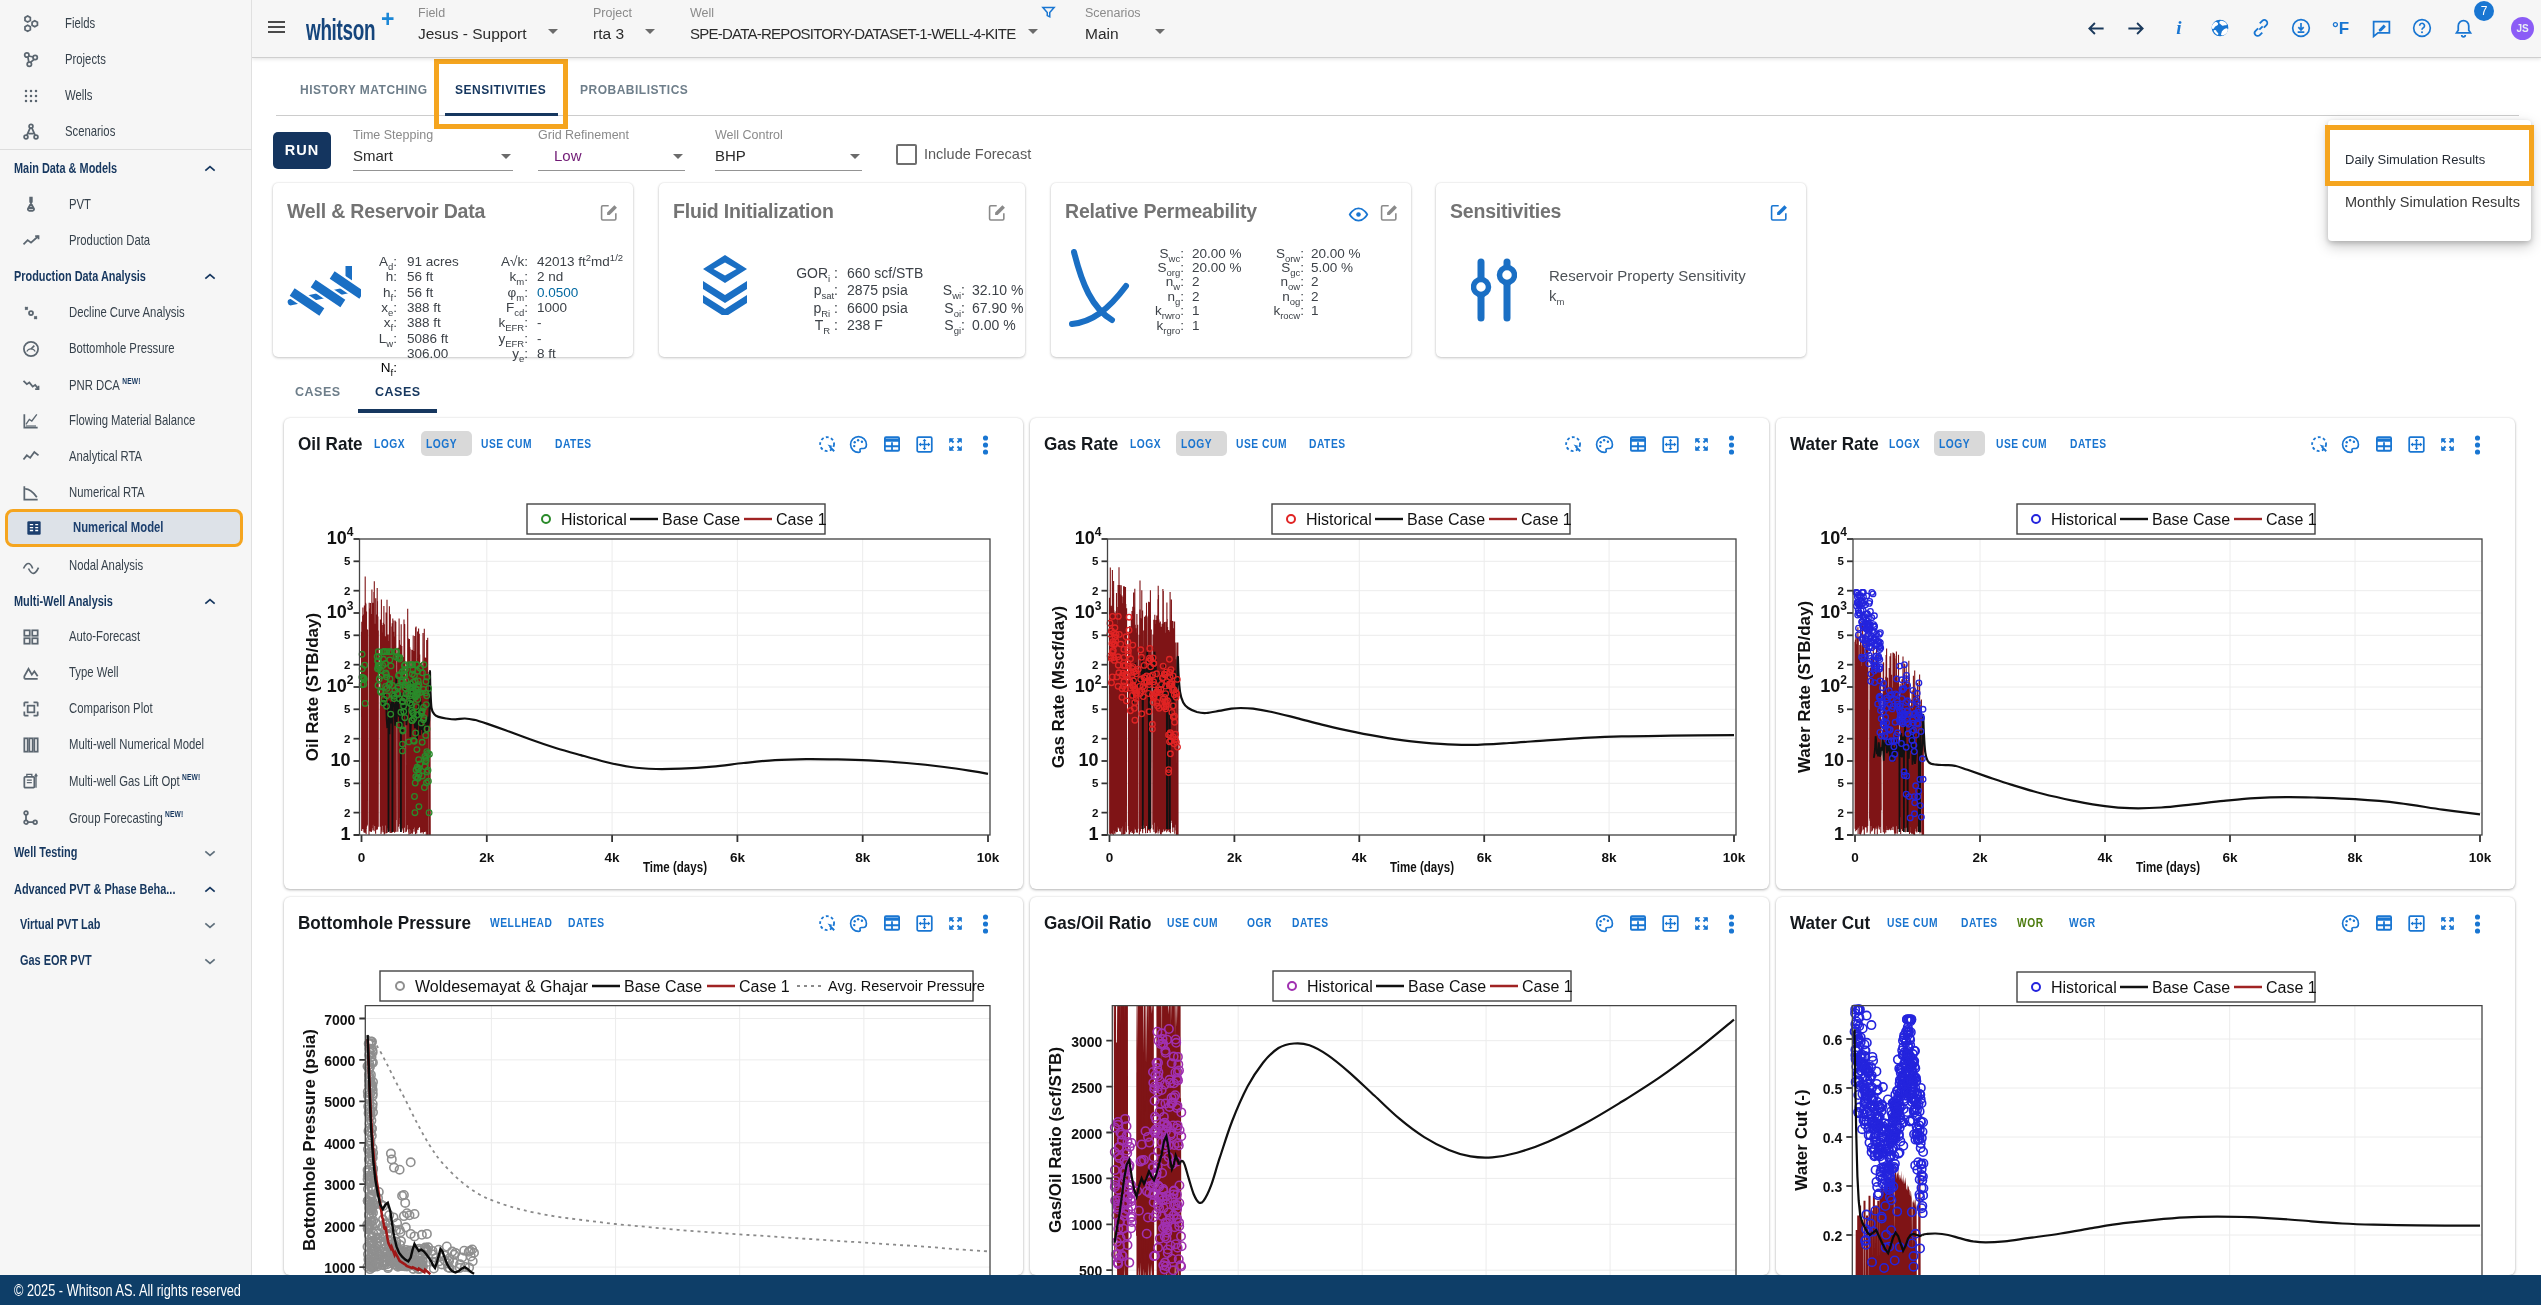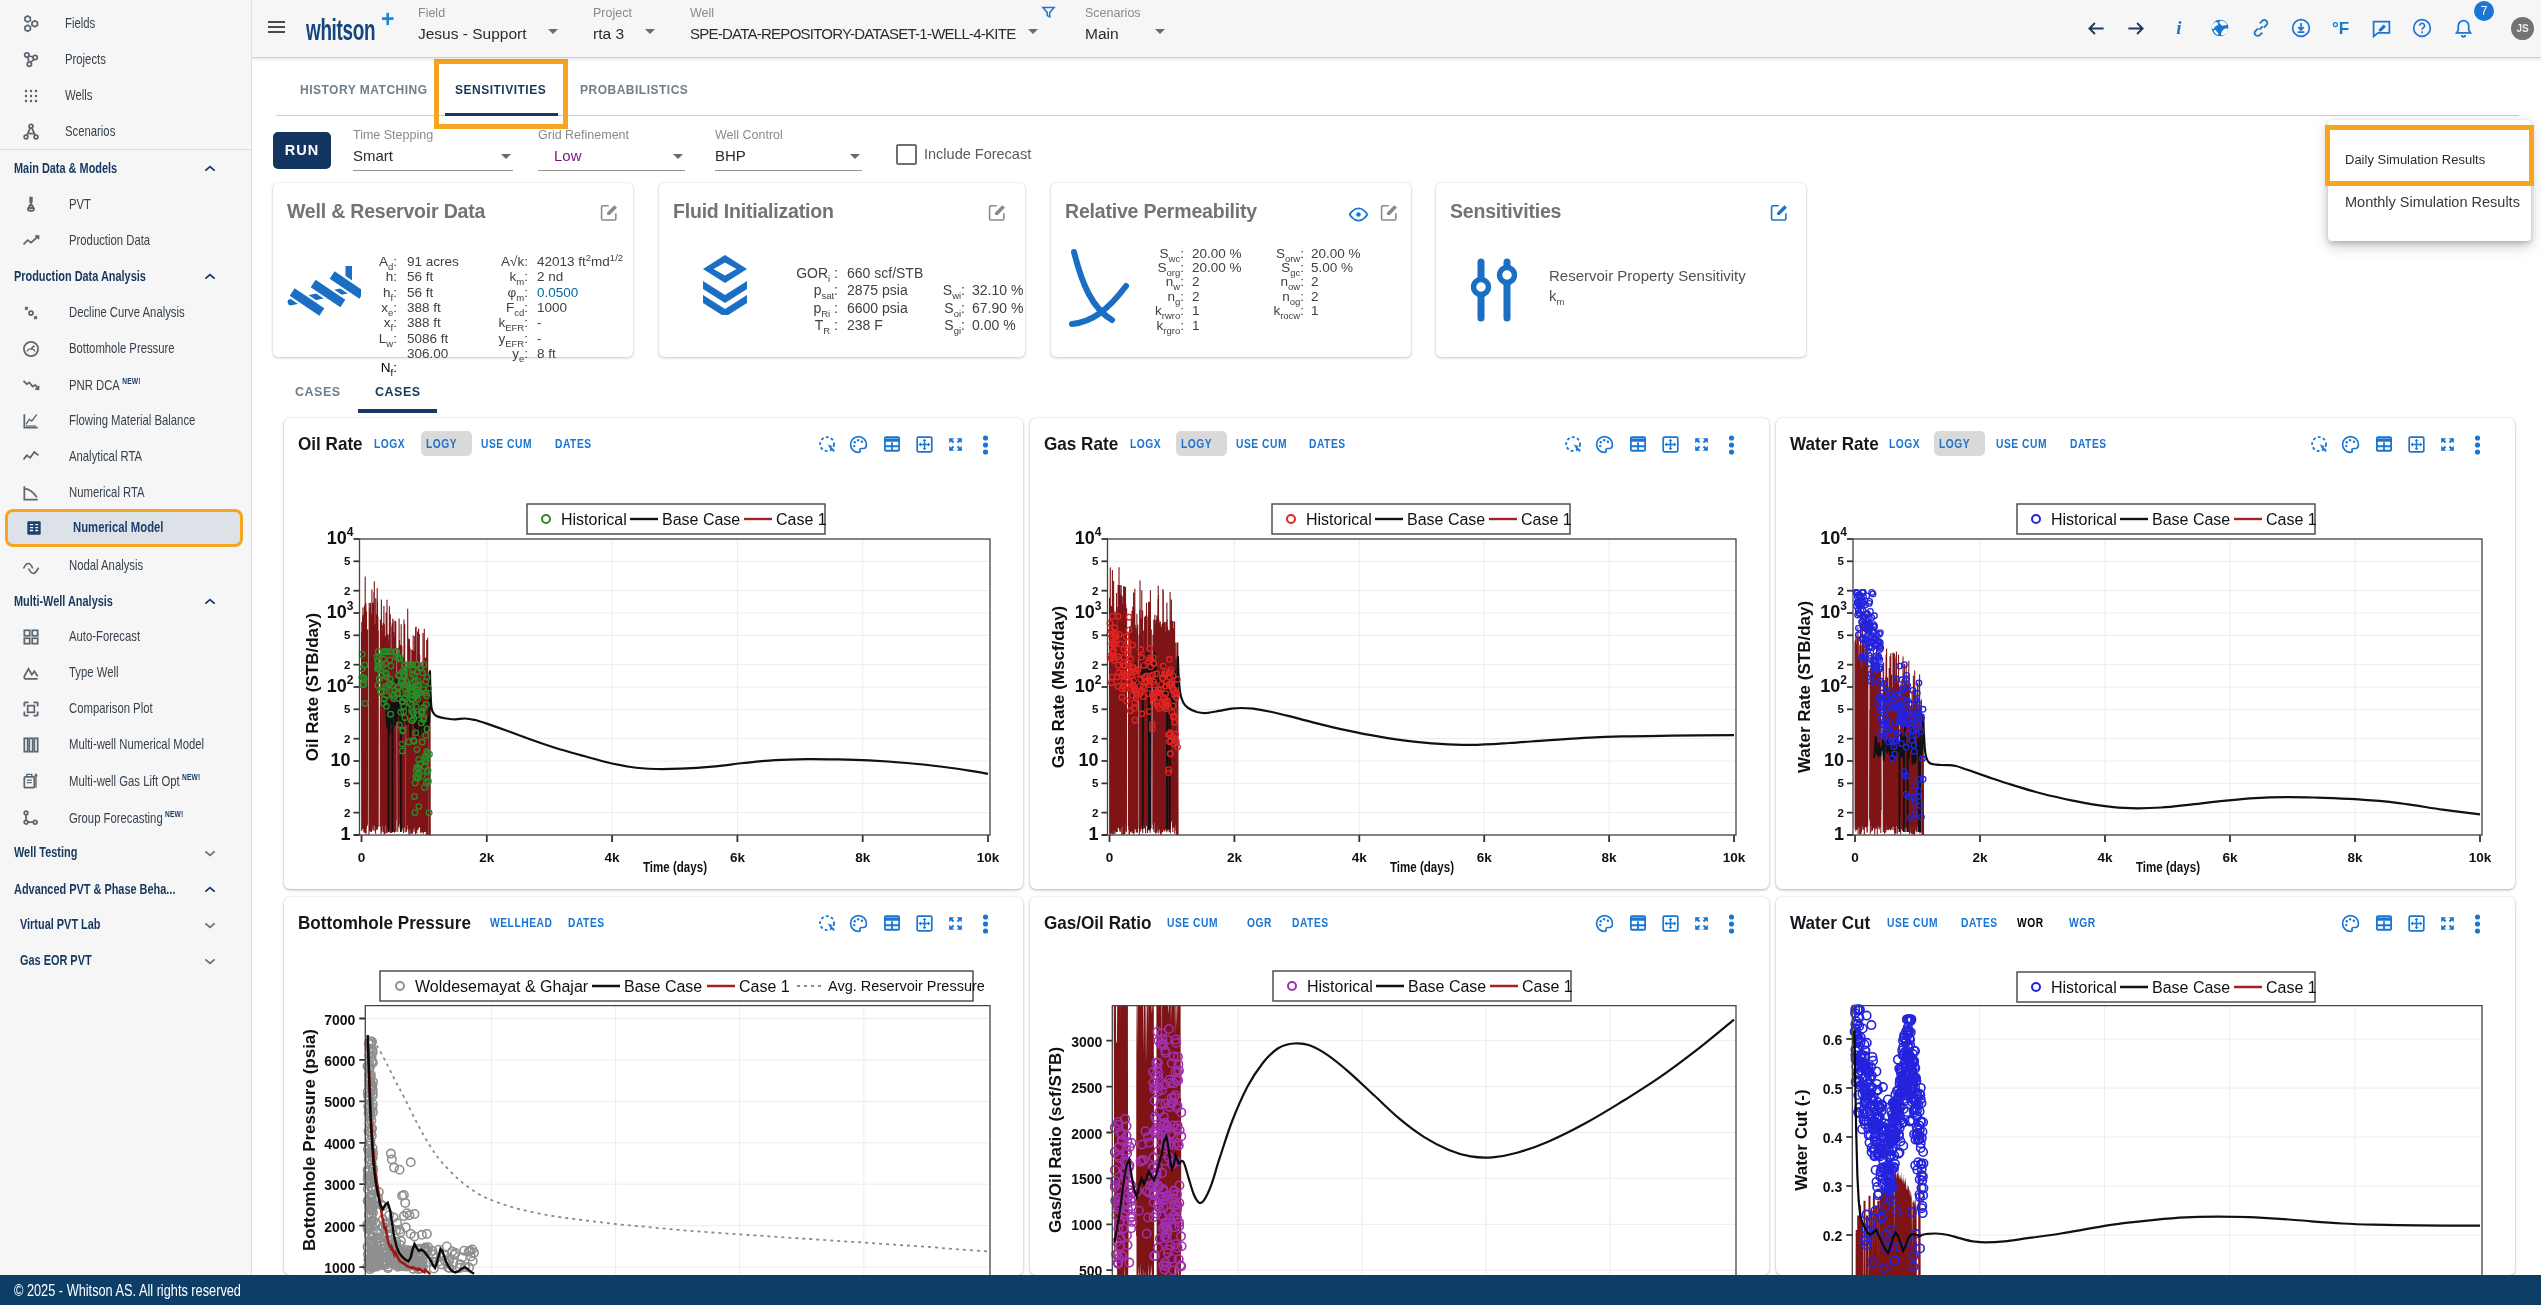--- a/index.html
+++ b/index.html
@@ -285,21 +285,21 @@
     <div style="position:absolute;left:2160px;top:18px"><svg width="20" height="20" viewBox="0 0 24 24">
         <circle cx="12" cy="12" r="10" fill="none" stroke="#1976d2" stroke-width="2"></circle>
         <path d="M9.2 9.2a2.9 2.9 0 115 2c-.9.9-2.2 1.3-2.2 2.8" fill="none" stroke="#1976d2" stroke-width="2"></path>
         <circle cx="12" cy="17.2" r="1.2" fill="#1976d2"></circle>
       </svg></div>
     <div style="position:absolute;left:2201px;top:18px"><svg width="21" height="21" viewBox="0 0 24 24">
         <path d="M12 3a6 6 0 00-6 6v5l-2 3h16l-2-3V9a6 6 0 00-6-6z" fill="none" stroke="#1976d2" stroke-width="2"></path>
         <path d="M10 19.5a2 2 0 004 0" fill="none" stroke="#1976d2" stroke-width="2"></path>
       </svg></div>
     <div style="position:absolute;left:2222px;top:1px;width:20px;height:20px;border-radius:50%;background:#1976d2;color:#fff;font-size:12px;text-align:center;line-height:20px">7</div>
-    <div style="position:absolute;left:2259px;top:17px;width:23px;height:23px;border-radius:50%;background:#737373;color:#e8eef4;font-size:10px;font-weight:700;text-align:center;line-height:23px">JS</div>
+    <div style="position:absolute;left:2259px;top:17px;width:23px;height:23px;border-radius:50%;background:#8b5cf6;color:#e8eef4;font-size:10px;font-weight:700;text-align:center;line-height:23px">JS</div>
   </div>
 <div style="position:absolute;left:252px;top:57px;width:2289px;height:59px">
     <div class="toptab" style="left:48px;color:#6e7e8a">HISTORY MATCHING</div>
     <div class="toptab" style="left:203px;color:#16375f">SENSITIVITIES</div>
     <div class="toptab" style="left:328px;color:#6e7e8a">PROBABILISTICS</div>
     <div style="position:absolute;left:24px;top:58px;width:2243px;height:1px;background:#ccc"></div>
     <div style="position:absolute;left:193px;top:56px;width:113px;height:3px;background:#16375f"></div>
     <div style="position:absolute;left:182px;top:2px;width:124px;height:60px;border:5px solid #f5a51f"></div>
   </div>
 <div style="position:absolute;left:252px;top:116px;width:2289px;height:70px">
@@ -2377,21 +2377,21 @@
       <line x1="460" y1="89.0" x2="488" y2="89.0" stroke="#a02323" stroke-width="2.4"></line>
       <text x="492" y="94.5" font-family="Liberation Sans, sans-serif" font-size="16" fill="#111">Case 1</text>
       <text x="31" y="243" transform="rotate(-90 31 243)" text-anchor="middle" font-family="Liberation Sans, sans-serif" font-size="17" font-weight="700" fill="#111">Gas/Oil Ratio (scf/STB)</text>
     </svg>
   </div>
 <div class="panel" style="left:1776px;top:897px;height:378px">
     <div style="position:absolute;left:0;top:0;width:739px;height:60px;z-index:5">
       <div class="ptitle">Water Cut</div>
       <div style="position:absolute;left:111px;top:13px;height:25px;font-size:13.5px;font-weight:700;letter-spacing:0.7px;color:#1974cf;line-height:25px"><span class="cnd">USE CUM</span></div>
       <div style="position:absolute;left:185px;top:13px;height:25px;font-size:13.5px;font-weight:700;letter-spacing:0.7px;color:#1974cf;line-height:25px"><span class="cnd">DATES</span></div>
-      <div style="position:absolute;left:241px;top:13px;height:25px;font-size:13.5px;font-weight:700;letter-spacing:0.7px;color:#000000;line-height:25px"><span class="cnd">WOR</span></div>
+      <div style="position:absolute;left:241px;top:13px;height:25px;font-size:13.5px;font-weight:700;letter-spacing:0.7px;color:#4d7c0f;line-height:25px"><span class="cnd">WOR</span></div>
       <div style="position:absolute;left:293px;top:13px;height:25px;font-size:13.5px;font-weight:700;letter-spacing:0.7px;color:#1974cf;line-height:25px"><span class="cnd">WGR</span></div>
       <div style="position:absolute;left:565px;top:17px"><svg width="19" height="19" viewBox="0 0 24 24">
           <path d="M12 2a10 10 0 100 20c1.8 0 2.5-1 2-2.3-.6-1.5.3-2.7 2-2.7h2.2c2 0 3.8-1.6 3.8-5A10 10 0 0012 2z" fill="none" stroke="#1976d2" stroke-width="2.1"></path>
           <circle cx="7.2" cy="9.2" r="1.5" fill="#1976d2"></circle>
           <circle cx="11.5" cy="6.6" r="1.5" fill="#1976d2"></circle>
           <circle cx="16.3" cy="8.6" r="1.5" fill="#1976d2"></circle>
           <circle cx="6.6" cy="14" r="1.5" fill="#1976d2"></circle>
         </svg></div>
       <div style="position:absolute;left:599px;top:17px"><svg width="18" height="18" viewBox="0 0 24 24">
           <rect x="2.5" y="3" width="19" height="18" rx="1.5" fill="none" stroke="#1976d2" stroke-width="2.4"></rect>

